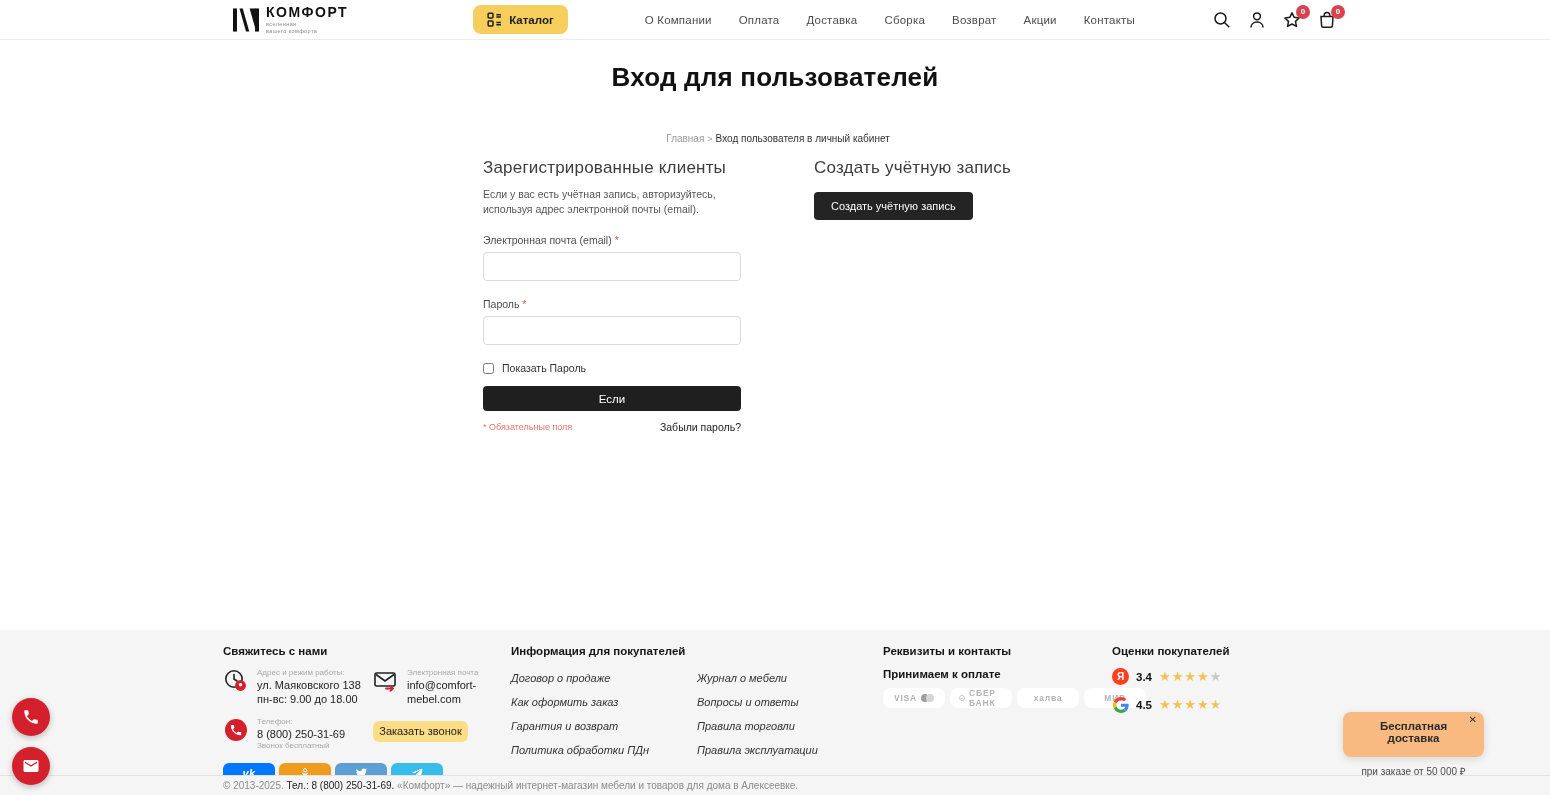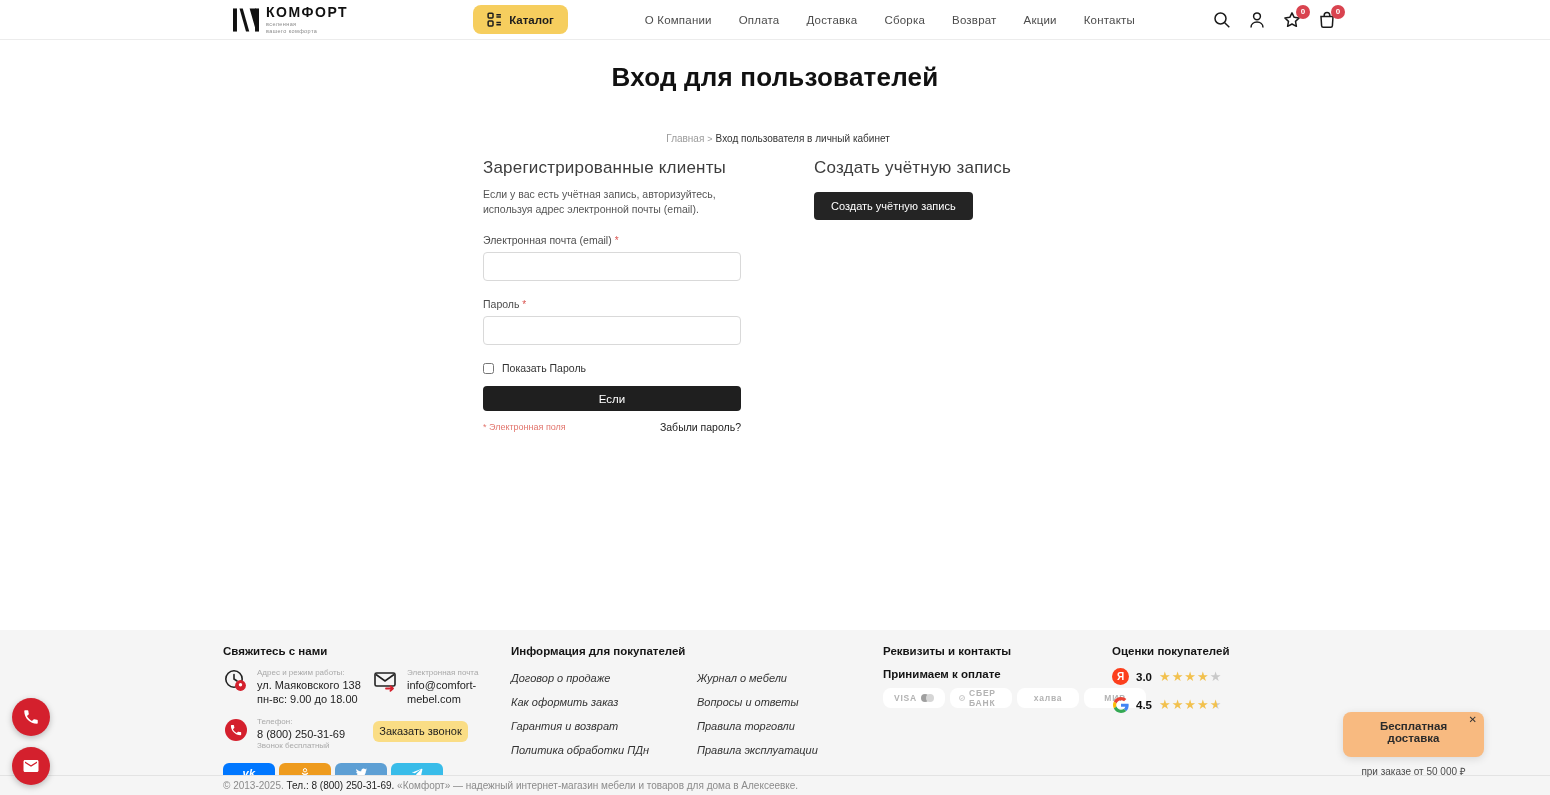--- a/index.html
+++ b/index.html
@@ -193,21 +193,21 @@
         <input class="f-input" type="password" style="">
 
         <label class="chk-row">
           <input type="checkbox" style="">
           <span>Показать Пароль</span>
         </label>
 
         <button class="submit">Если</button>
 
         <div class="form-foot">
-          <span class="req-note">* Электронная поля</span>
+          <span class="req-note">* Обязательные поля</span>
           <a class="forgot">Забыли пароль?</a>
         </div>
       </section>
 
       <section class="register-col">
         <h2>Создать учётную запись</h2>
         <button class="create-btn">Создать учётную запись</button>
       </section>
     </div>
   </main>
@@ -330,21 +330,21 @@
           <span class="pay">
               <span>МИР</span>
             </span>
         </div>
       </div>
 
       <div class="col-rate">
         <div class="f-h">Оценки покупателей</div>
         <div class="rate-row">
           <span class="rate-ico ya">Я</span>
-          <span class="rate-val">3.0</span>
+          <span class="rate-val">3.4</span>
           <span class="stars"><span class="star-f">★★★★</span><span class="star-e">★</span></span>
         </div>
         <div class="rate-row">
           <span class="rate-ico">
             <svg width="16" height="16" viewBox="0 0 48 48">
                 <path fill="#EA4335" d="M24 9.5c3.5 0 6.7 1.2 9.2 3.6l6.9-6.9C35.9 2.4 30.5 0 24 0 14.6 0 6.5 5.4 2.6 13.2l8 6.2C12.4 13.7 17.7 9.5 24 9.5z"></path>
                 <path fill="#4285F4" d="M47 24.6c0-1.6-.2-3.1-.4-4.6H24v9h12.9c-.6 3-2.3 5.5-4.8 7.2l7.7 6C44.4 38 47 31.9 47 24.6z"></path>
                 <path fill="#FBBC05" d="M10.5 28.6c-.5-1.5-.8-3-.8-4.6s.3-3.1.8-4.6l-8-6.2C.9 16.5 0 20.1 0 24s.9 7.5 2.6 10.8l7.9-6.2z"></path>
                 <path fill="#34A853" d="M24 48c6.5 0 11.9-2.1 15.9-5.8l-7.7-6c-2.2 1.5-4.9 2.3-8.2 2.3-6.3 0-11.6-4.2-13.5-9.9l-8 6.2C6.5 42.6 14.6 48 24 48z"></path>
               </svg>

